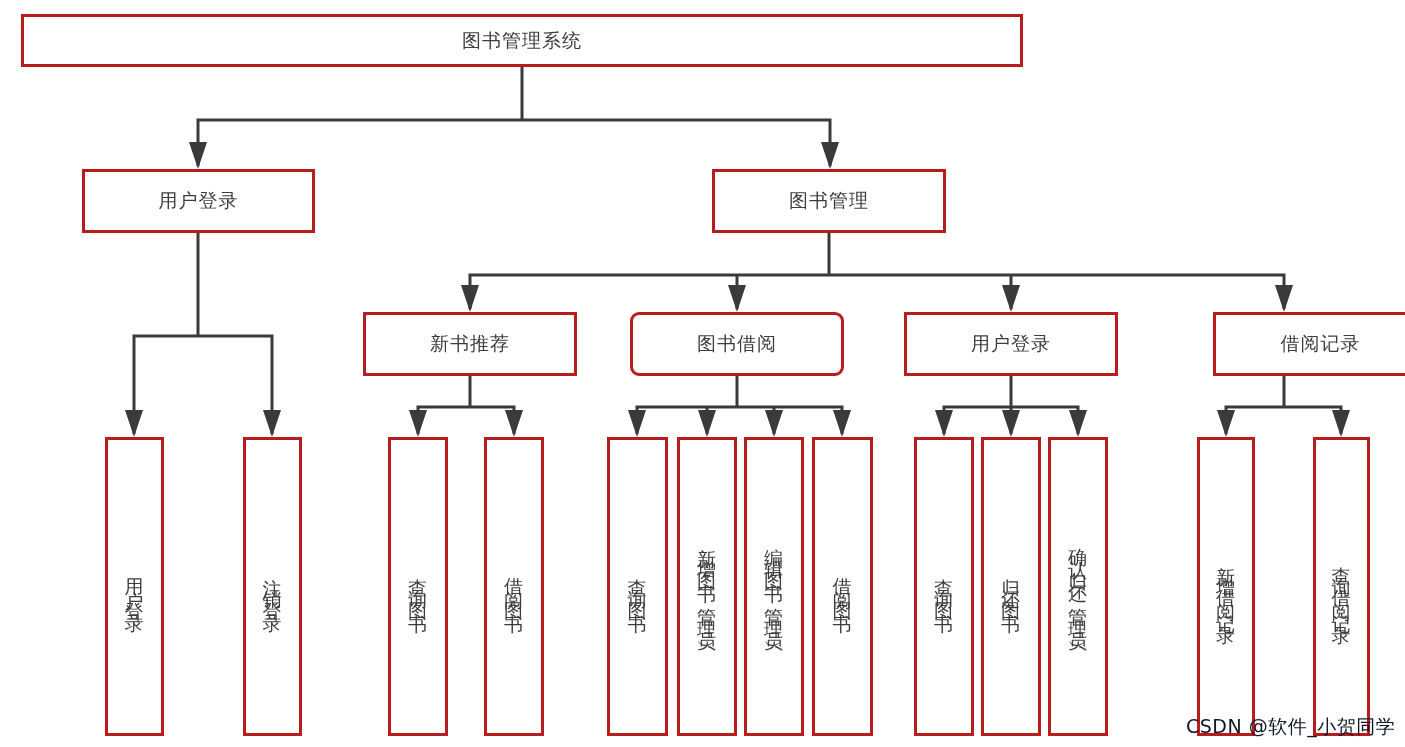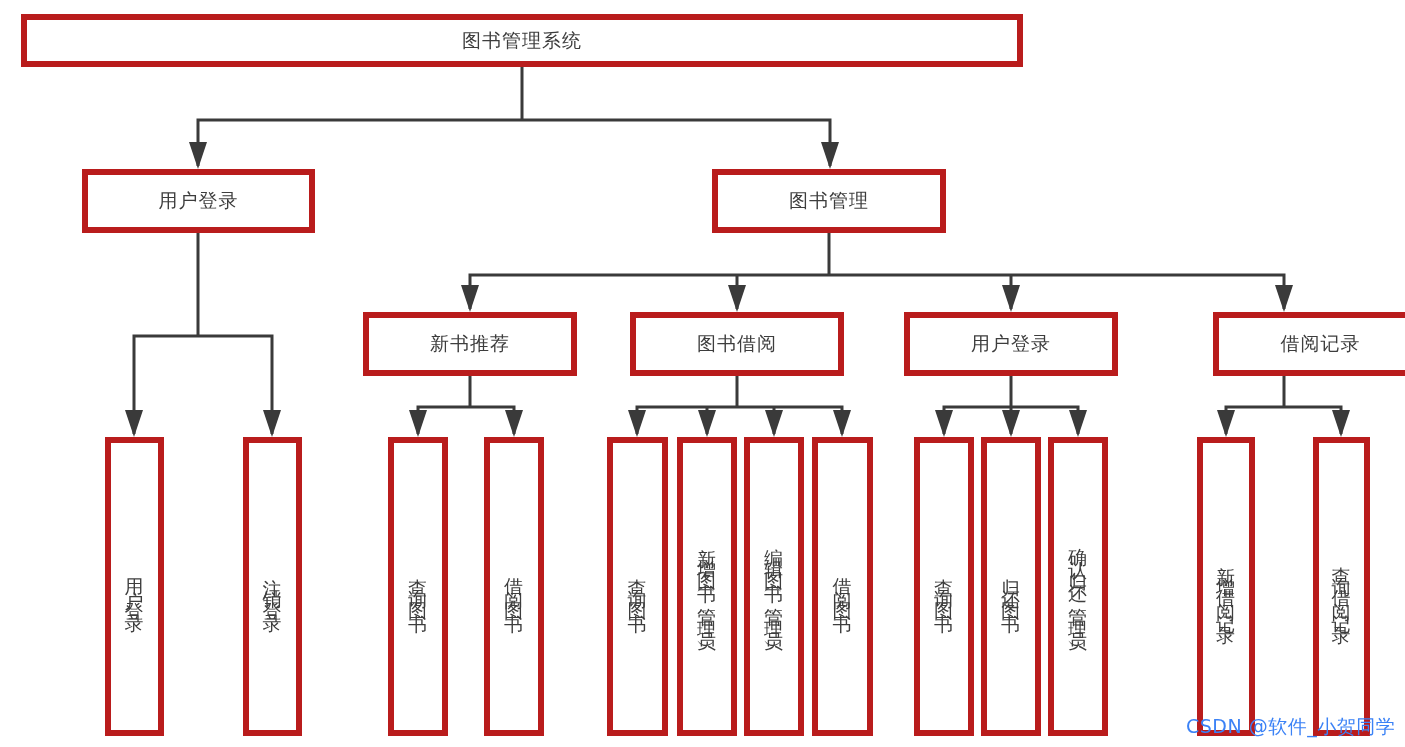--- a/index.html
+++ b/index.html
@@ -1,33 +1,33 @@
 <!DOCTYPE html>
 <html><head>
 <meta charset="utf-8">
 <style>
   html,body{margin:0;padding:0;background:#ffffff;}
   .canvas{
     position:relative;width:1405px;height:747px;background:#ffffff;
     font-family:"DejaVu Sans","Liberation Sans",sans-serif;overflow:hidden;
   }
   .node{
-    position:absolute;background:#ffffff;border:6px solid #b91c1c;
+    position:absolute;background:#ffffff;border:3px solid #b91c1c;
     box-sizing:border-box;display:flex;align-items:center;justify-content:center;
     color:#3d3d3d;
   }
   .hbox{font-size:19px;letter-spacing:1px;white-space:nowrap;}
   .vbox span{
     writing-mode:vertical-rl;line-height:1;letter-spacing:12px;
     font-size:19px;white-space:nowrap;
   }
   .wires{position:absolute;left:0;top:0;pointer-events:none;}
   .watermark{
     position:absolute;left:1186px;top:714px;z-index:5;
-    font-size:19px;color:#3b82f6;white-space:nowrap;letter-spacing:0.5px;
+    font-size:19px;color:#0f172a;white-space:nowrap;letter-spacing:0.5px;
   }
 </style>
 </head>
 <body>
 
 <div class="canvas">
 
   <svg class="wires" width="1405" height="747" viewBox="0 0 1405 747">
     <g stroke="#3a3a3a" stroke-width="3" fill="none">
       <path d="M522 67 V120 M196.5 120 H831.5 M198 120 V166 M830 120 V166"></path>
@@ -56,21 +56,21 @@
   <div class="node hbox" style="left:82px;top:169px;width:233px;height:64px;">
     <span>用户登录</span>
   </div>
   <div class="node hbox" style="left:363px;top:312px;width:214px;height:64px;">
     <span>新书推荐</span>
   </div>
 
   <div class="node hbox" style="left:712px;top:169px;width:234px;height:64px;">
     <span>图书管理</span>
   </div>
-  <div class="node hbox" style="left:630px;top:312px;width:214px;height:64px;">
+  <div class="node hbox" style="left:630px;top:312px;width:214px;height:64px;border-radius:9px;">
     <span>图书借阅</span>
   </div>
   <div class="node hbox" style="left:904px;top:312px;width:214px;height:64px;">
     <span>用户登录</span>
   </div>
   <div class="node hbox" style="left:1177px;top:312px;width:215px;height:64px;margin-left:36px;">
     <span>借阅记录</span>
   </div>
 
   <div class="node vbox" style="left:105px;top:437px;width:59px;height:299px;">

